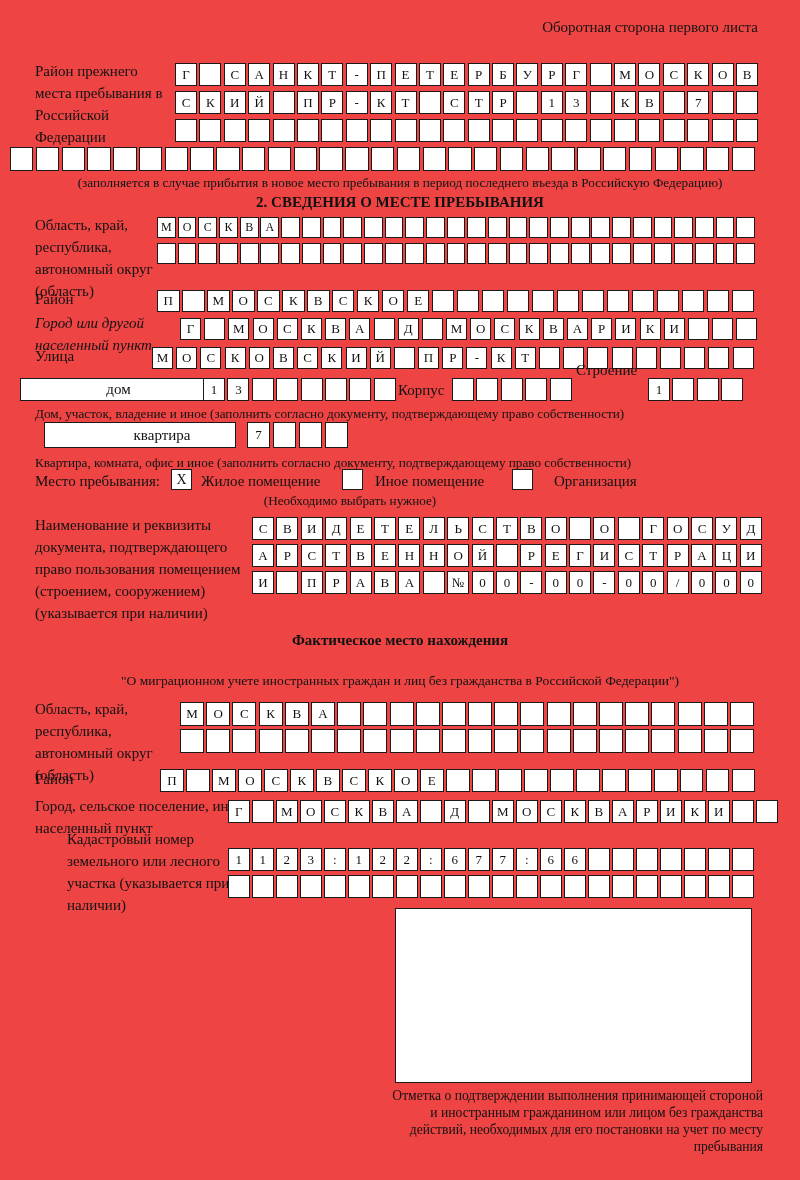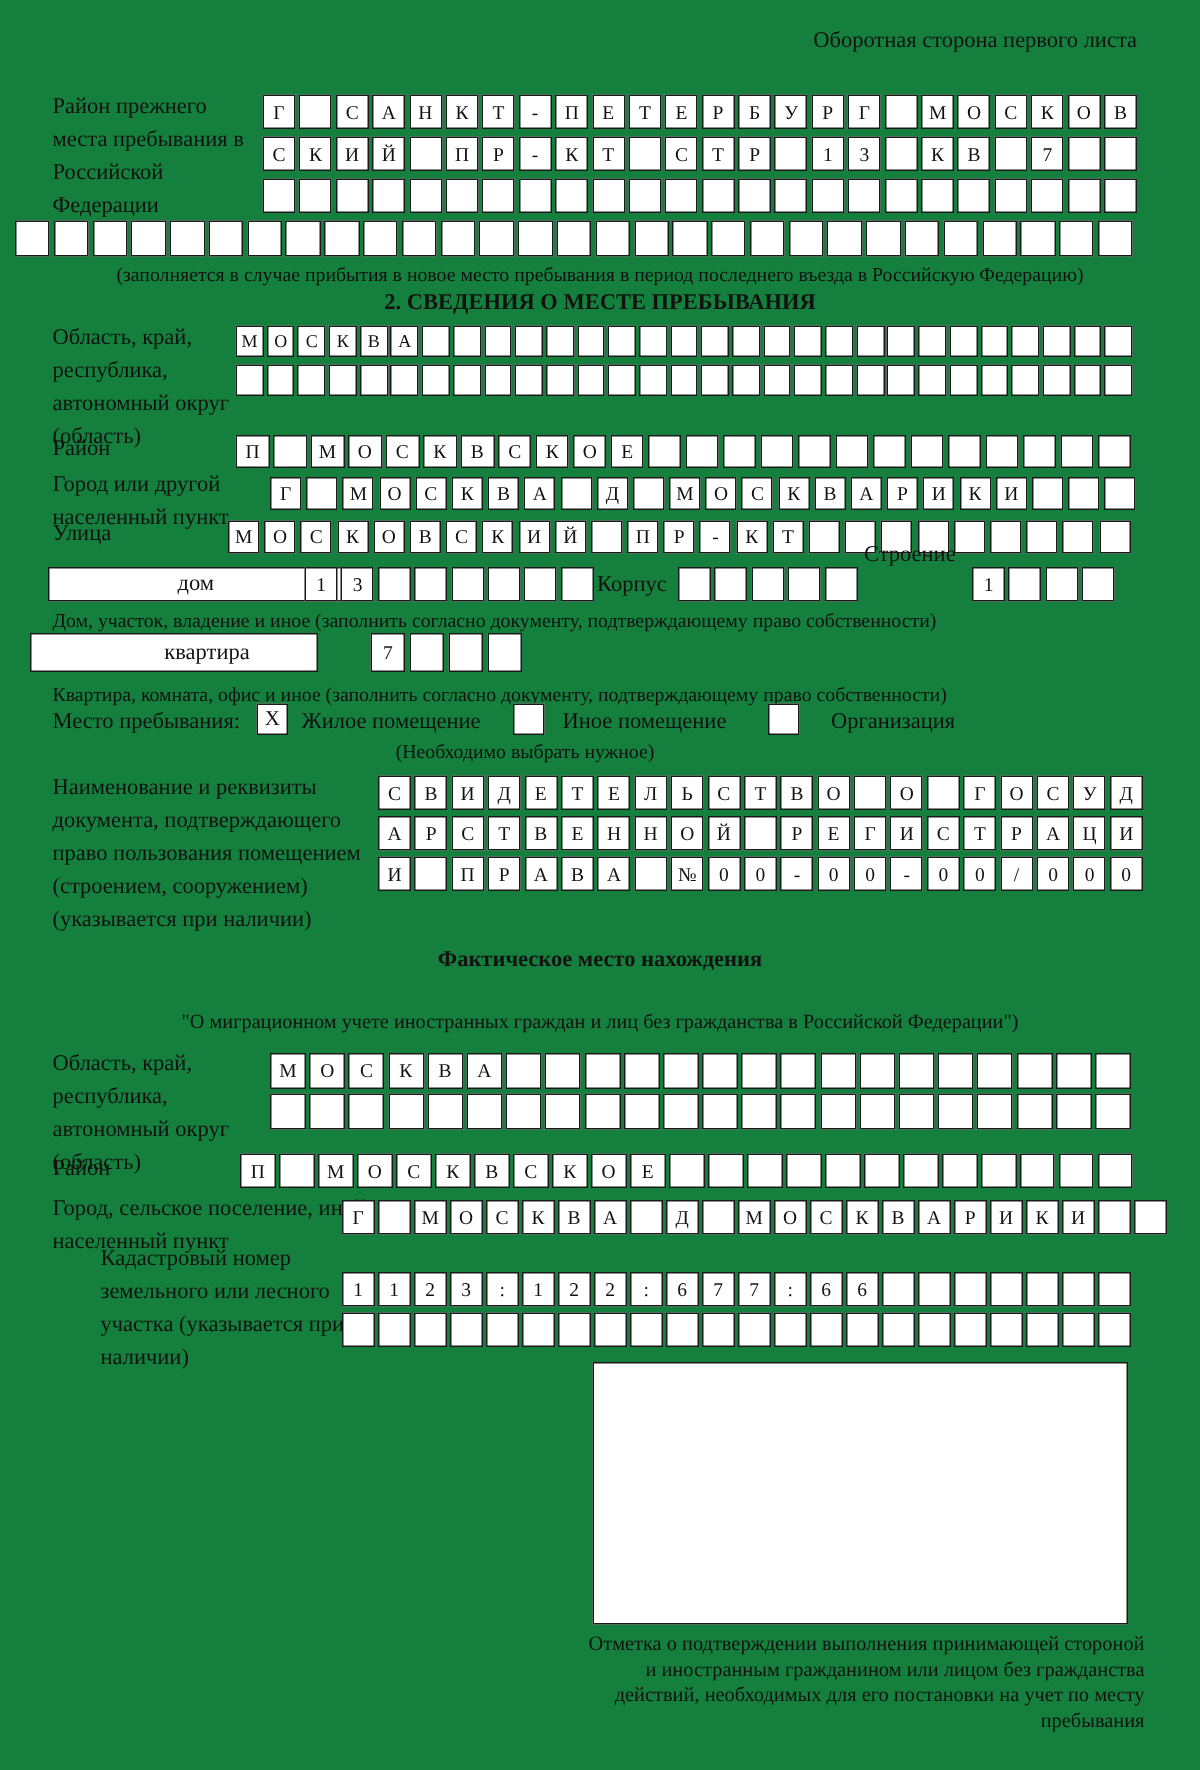--- a/index.html
+++ b/index.html
@@ -1,17 +1,17 @@
 <!DOCTYPE html>
 <html><head>
 <meta charset="utf-8">
 <style>
   html,body{margin:0;padding:0;background:#fff;}
   .page{
-    position:relative;width:800px;height:1180px;background:#15803d;
+    position:relative;width:800px;height:1180px;background:#ef4444;
     font-family:"Liberation Serif","DejaVu Serif",serif;color:#111;overflow:hidden;
   }
   .abs{position:absolute;}
   .lbl{font-size:15px;line-height:22px;}
   .note{font-size:13.2px;line-height:16px;}
   .center{left:0;width:800px;text-align:center;}
   .title{font-weight:bold;font-size:15px;}
   .cellrow{position:absolute;display:flex;}
   .cell{
     box-sizing:border-box;display:flex;align-items:center;justify-content:center;
@@ -243,21 +243,21 @@
       <span class="cell"></span>
       <span class="cell"></span>
       <span class="cell"></span>
       <span class="cell"></span>
       <span class="cell"></span>
       <span class="cell"></span>
       <span class="cell"></span>
       <span class="cell"></span>
     </div>
 
-  <div class="abs lbl" style="left:35px;top:312px;width:150px;">Город или другой населенный пункт</div>
+  <div class="abs lbl" style="left:35px;top:312px;width:150px;font-style:italic;">Город или другой населенный пункт</div>
   <div class="cellrow p242" style="left:180px;top:318px;">
       <span class="cell">Г</span>
       <span class="cell"></span>
       <span class="cell">М</span>
       <span class="cell">О</span>
       <span class="cell">С</span>
       <span class="cell">К</span>
       <span class="cell">В</span>
       <span class="cell">А</span>
       <span class="cell"></span>
@@ -300,21 +300,21 @@
       <span class="cell"></span>
       <span class="cell"></span>
       <span class="cell"></span>
       <span class="cell"></span>
       <span class="cell"></span>
       <span class="cell"></span>
       <span class="cell"></span>
       <span class="cell"></span>
     </div>
 
-  <div class="abs namedbox" style="left:32px;top:378px;width:197px;height:23px;">дом</div>
+  <div class="abs namedbox" style="left:20px;top:378px;width:197px;height:23px;">дом</div>
   <div class="cellrow p244" style="left:203px;top:378px;">
       <span class="cell">1</span>
       <span class="cell">3</span>
       <span class="cell"></span>
       <span class="cell"></span>
       <span class="cell"></span>
       <span class="cell"></span>
       <span class="cell"></span>
       <span class="cell"></span>
     </div>
@@ -328,21 +328,21 @@
     </div>
   <div class="abs lbl" style="left:576px;top:359px;">Строение</div>
   <div class="cellrow p244" style="left:648px;top:378px;">
       <span class="cell">1</span>
       <span class="cell"></span>
       <span class="cell"></span>
       <span class="cell"></span>
     </div>
   <div class="abs note" style="left:35px;top:406px;">Дом, участок, владение и иное (заполнить согласно документу, подтверждающему право собственности)</div>
 
-  <div class="abs namedbox" style="left:20px;top:422px;width:192px;height:26px;padding-left:44px;">квартира</div>
+  <div class="abs namedbox" style="left:44px;top:422px;width:192px;height:26px;padding-left:44px;">квартира</div>
   <div class="cellrow pkv" style="left:247px;top:422px;">
       <span class="cell">7</span>
       <span class="cell"></span>
       <span class="cell"></span>
       <span class="cell"></span>
     </div>
   <div class="abs note" style="left:35px;top:455px;">Квартира, комната, офис и иное (заполнить согласно документу, подтверждающему право собственности)</div>
 
   <div class="abs lbl" style="left:35px;top:470px;">Место пребывания:</div>
   <div class="chk" style="left:171px;top:469px;">X</div>

